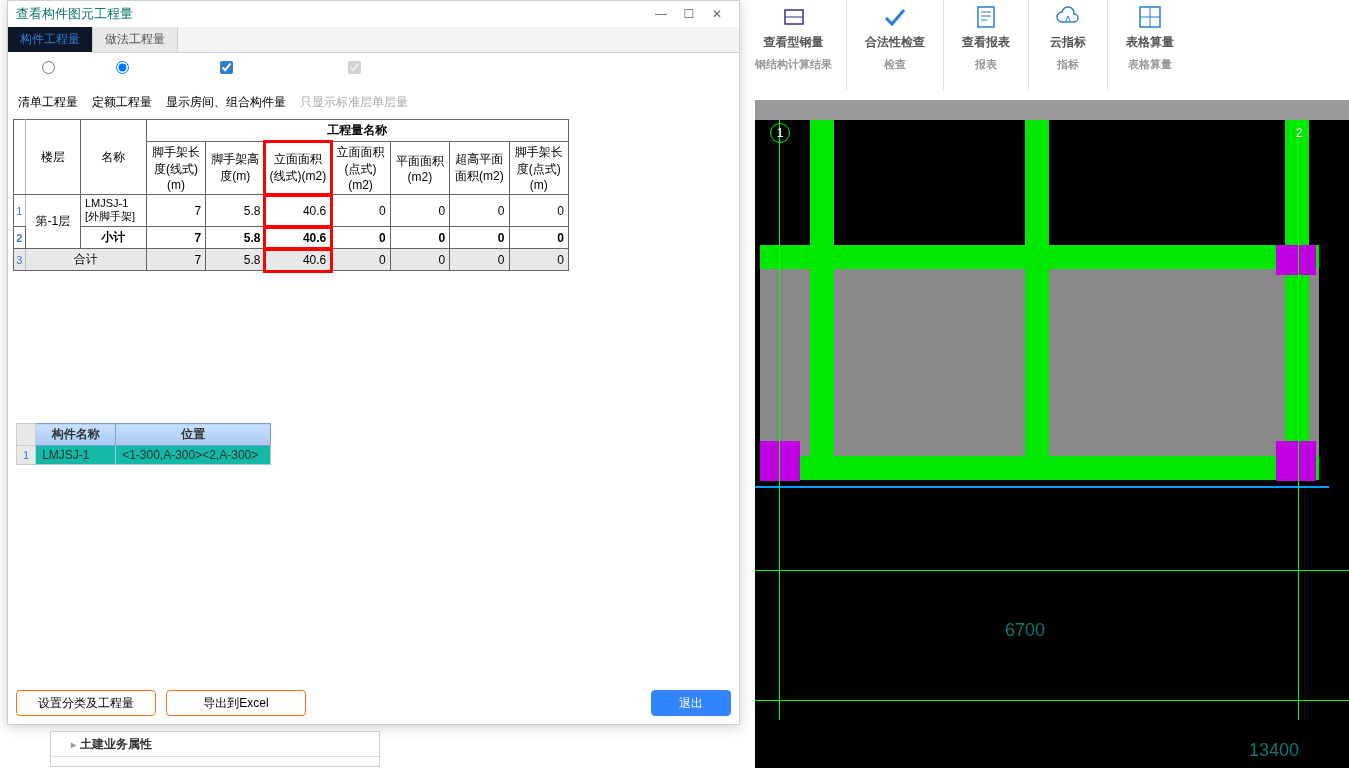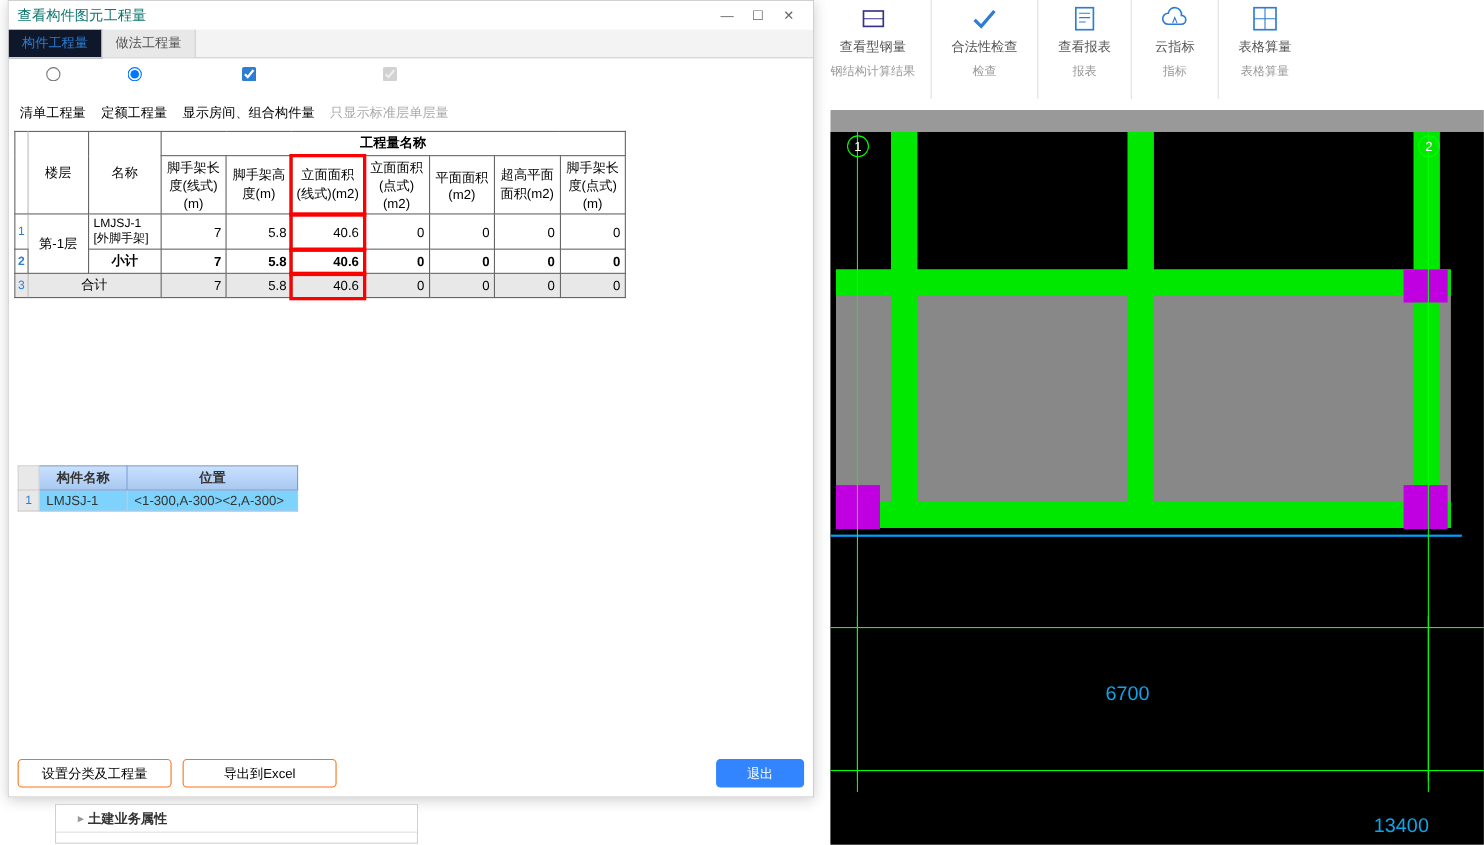--- a/index.html
+++ b/index.html
@@ -1,38 +1,38 @@
 <!DOCTYPE html>
 <html><head>
 <meta charset="utf-8">
 <style>
 * { margin: 0; padding: 0; box-sizing: border-box; font-family: "Microsoft YaHei", Arial, sans-serif; }
 body { background: #fff; width: 1349px; height: 768px; position: relative; overflow: hidden; font-size: 12px; }
 
 
-.ribbon-area { position: absolute; top: 0; left: 755px; right: 0; height: 96px; background: #fff; display: flex; }
+.ribbon-area { position: absolute; top: 0; left: 755px; right: 0; height: 96px; background: #fff; display: flex; font-weight: bold; }
 .ribbon-group { display: flex; flex-direction: column; align-items: center; padding: 0 8px; }
 .ribbon-items { display: flex; gap: 16px; }
 .ribbon-item { display: flex; flex-direction: column; align-items: center; justify-content: flex-start; min-width: 50px; padding: 4px 4px 0 4px; cursor: pointer; }
 .ribbon-item .icon { height: 26px; display: flex; align-items: center; justify-content: center; }
 .ribbon-item .label { font-size: 12px; color: #555; margin-top: 4px; }
 .ribbon-group-label { font-size: 11px; color: #999; margin-top: 6px; text-align: center; width: 100%; }
 .ribbon-sep { width: 1px; background: #e0e0e0; margin: 0 6px 0 6px; height: 90px; }
 
 
 .canvas-area { position: absolute; top: 100px; left: 755px; right: 0; bottom: 0; background: #999; }
 .canvas-black { position: absolute; top: 20px; left: 0; right: 0; bottom: 0; background: #000; overflow: hidden; }
 .grid-marker { position: absolute; width: 20px; height: 20px; border: 1px solid #0f0; border-radius: 50%; color: #fff; display: flex; align-items: center; justify-content: center; font-size: 12px; }
 .grid-vline { position: absolute; width: 1px; background: #0f0; }
 .grid-hline { position: absolute; height: 1px; background: #0f0; }
 .slab { position: absolute; background: #888; }
 .beam { position: absolute; background: #00e800; }
 .col { position: absolute; background: #c000e0; }
 .scaffold-line { position: absolute; height: 2px; background: #00a0ff; }
-.dim-text { position: absolute; color: #0ea5e9; font-size: 18px; }
+.dim-text { position: absolute; color: #0f766e; font-size: 18px; }
 
 
 .dialog { position: absolute; top: 0; left: 7px; width: 733px; height: 725px; background: #fff; border: 1px solid #d0d0d0; box-shadow: 0 2px 12px rgba(0,0,0,0.2); display: flex; flex-direction: column; }
 .dlg-titlebar { height: 26px; display: flex; align-items: center; padding: 0 8px; background: #fff; }
 .dlg-titlebar .title { flex: 1; font-size: 13px; color: #0f766e; }
 .dlg-titlebar .winbtn { width: 28px; height: 20px; display: flex; align-items: center; justify-content: center; color: #666; cursor: pointer; }
 
 .dlg-tabs { display: flex; height: 26px; border-bottom: 1px solid #d0d0d0; background: #f3f3f3; }
 .dlg-tab { padding: 0 12px; display: flex; align-items: center; font-size: 12px; color: #555; border-right: 1px solid #d0d0d0; background: #e8e8e8; cursor: pointer; }
 .dlg-tab.active { background: #0f172a; color: #2d7dd2; border-bottom: 1px solid #fff; margin-bottom: -1px; }
@@ -50,21 +50,21 @@
 .qty-table .num { text-align: right; padding-right: 4px; }
 .qty-table .rownum { width: 10px; font-size: 11px; color: #2d7dd2; border-right: 1px solid #bbb; padding: 0 2px; }
 .red-box { outline: 3px solid red; outline-offset: -1px; }
 .qty-table .subtotal-row td { font-weight: bold; }
 .qty-table .total-row td { background: #e8e8e8; }
 
 .detail-section { margin-top: 148px; padding: 4px 8px; }
 .detail-title { font-size: 13px; color: #333; margin-bottom: 4px; }
 .detail-table { border-collapse: collapse; }
 .detail-table th { background: linear-gradient(#c8e0ff,#a8c8f0); border: 1px solid #7aa0d0; font-size: 12px; font-weight: bold; padding: 2px 0; color: #333; }
-.detail-table td { border: 1px solid #b0c8e8; background: #7dd3fc; font-size: 12px; color: #333; padding: 2px 6px; }
+.detail-table td { border: 1px solid #b0c8e8; background: #14b8a6; font-size: 12px; color: #333; padding: 2px 6px; }
 .detail-table .rownum-cell { width: 10px; background: #e8e8e8; border: 1px solid #ccc; color: #2d7dd2; font-size: 11px; }
 
 .dlg-footer { position: absolute; bottom: 8px; left: 8px; right: 8px; display: flex; gap: 10px; }
 .btn { height: 26px; border: 1px solid #f97316; border-radius: 4px; background: #fff; display: flex; align-items: center; justify-content: center; cursor: pointer; min-width: 140px; font-size: 12px; }
 .btn-primary { background: #3385ff; color: #fff; border-color: #3385ff; margin-left: auto; min-width: 80px; }
 
 
 .prop-panel { position: absolute; top: 731px; left: 50px; width: 330px; height: 36px; border: 1px solid #d0d0d0; }
 .prop-row { display: flex; align-items: center; height: 25px; border-bottom: 1px solid #e0e0e0; padding-left: 20px; font-size: 12px; color: #555; background: #fff; }
 .prop-row.group { font-weight: bold; color: #333; }

